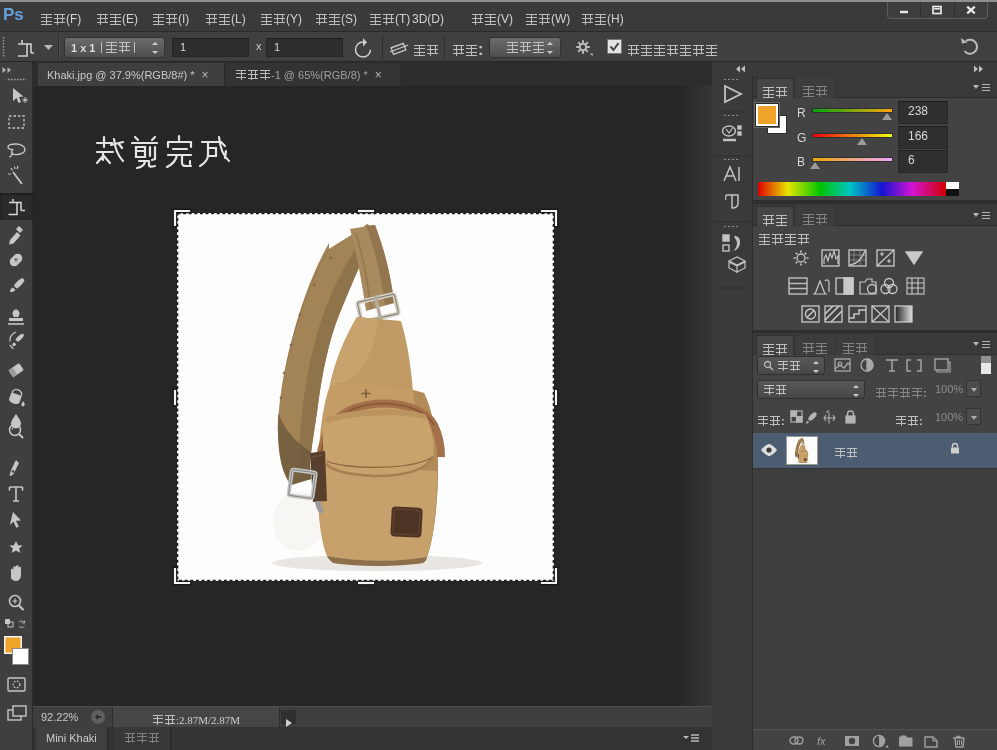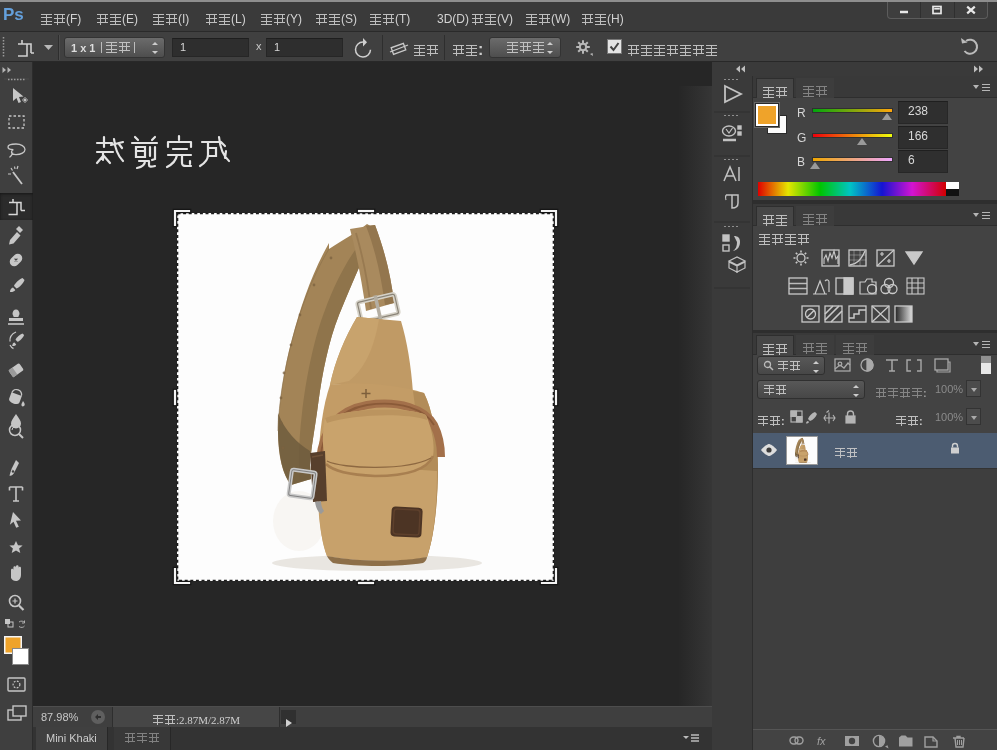--- a/index.html
+++ b/index.html
@@ -112,21 +112,21 @@
   <div id="titlebar">
     <span style="position:absolute;left:3px;top:3px;font-size:17px;font-weight:bold;color:#64a0dc;letter-spacing:0">Ps</span>
     <div class="menus">
       <span class="mi" style="left:40px"><i class="cj"></i><i class="cj d"></i><b>(F)</b></span>
       <span class="mi" style="left:96px"><i class="cj d"></i><i class="cj"></i><b>(E)</b></span>
       <span class="mi" style="left:152px"><i class="cj"></i><i class="cj d"></i><b>(I)</b></span>
       <span class="mi" style="left:205px"><i class="cj d"></i><i class="cj"></i><b>(L)</b></span>
       <span class="mi" style="left:260px"><i class="cj"></i><i class="cj d"></i><b>(Y)</b></span>
       <span class="mi" style="left:315px"><i class="cj d"></i><i class="cj"></i><b>(S)</b></span>
       <span class="mi" style="left:369px"><i class="cj"></i><i class="cj d"></i><b>(T)</b></span>
-      <span class="mi" style="left:437px"><b>3D(D)</b></span>
+      <span class="mi" style="left:412px"><b>3D(D)</b></span>
       <span class="mi" style="left:471px"><i class="cj d"></i><i class="cj"></i><b>(V)</b></span>
       <span class="mi" style="left:525px"><i class="cj"></i><i class="cj d"></i><b>(W)</b></span>
       <span class="mi" style="left:581px"><i class="cj d"></i><i class="cj"></i><b>(H)</b></span>
     </div>
     <div id="winbtns">
       <div class="wb">
           <svg width="14" height="14" viewBox="0 0 14 14">
             <path d="M3 9h8" stroke="#e8e8e8" stroke-width="2.4"></path>
           </svg>
         </div>
@@ -280,20 +280,24 @@
     <circle cx="16.5" cy="622.5" r="3.4" fill="none" stroke="#c6c6c6" stroke-width="1.2" stroke-dasharray="1.8 1.4"></circle>
 
     <rect x="8" y="648" width="13" height="10" fill="none" stroke="#c6c6c6" stroke-width="1.4"></rect>
     <rect x="13" y="644" width="13" height="10" fill="#3f3f3f" stroke="#c6c6c6" stroke-width="1.4"></rect>
   </svg>
   <div id="croptoolsel"><svg width="33" height="27" viewBox="0 0 33 27">
     <g fill="none" stroke="#d6d6d6" stroke-width="1.5">
       <path d="M13 6v3.5 M13 9.5h-4 M13 9.5h8v8 M21 17.5h4 M17 9.5v12h-8.5 M17 17.5v4"></path>
     </g>
         </svg></div>
+  </div>
+  <div id="tabbar">
+    <div class="tab on" style="left:5px;width:187px">Khaki.jpg @ 37.9%(RGB/8#) *<span class="tx">×</span></div>
+    <div class="tab off" style="left:193px;width:176px"><i class="cj s"></i><i class="cj s d"></i><i class="cj s"></i>-1 @ 65%(RGB/8) *<span class="tx">×</span></div>
   </div>
   <div id="canvas">
     <svg id="bigtext" width="150" height="40" viewBox="0 0 150 40" style="position:absolute;left:60px;top:48px">
       <g stroke="#e4e4e4" stroke-width="2.2" fill="none" stroke-linecap="round">
         <path d="M4 9h15 M11 3v10 M4 18h16 M10 18v8 M10 22l-6 7 M10 21l7 8 M21 5c1 9 4 17 9 22 M18 11l12-3 M26 10l3 4"></path>
         <path d="M42 3l3 3 M62 3l-3 3 M39 9h25 M43 13h9v10h-9z M43 17h9 M57 13v9 M62 13v12l-3 1 M46 27h10 M52 27c0 4-3 6-8 7 M56 27v4c0 2 2 2 6 1"></path>
         <path d="M86 2v4 M75 8h23 M75 8v5 M98 8v5 M80 15h14 M75 21h23 M84 21c-1 6-4 9-10 12 M89 21v8c0 3 2 3 5 3h4 M97 27v3"></path>
         <path d="M109 8h18 M115 8v13c0 5-3 8-8 11 M115 14h8v8h-8 M126 3c1 10 4 19 10 24 M132 24l1-7 M128 8l4 4"></path>
       </g>
     </svg>
@@ -393,21 +397,21 @@
         <path d="M11 369v14h14"></path>
           <path d="M378 383h14v-14"></path>
         <path d="M195 11h14"></path>
           <path d="M195 383h14"></path>
         <path d="M11 191v13"></path>
           <path d="M392 191v13"></path>
       </g>
     </svg>
   </div>
   <div id="statusbar">
-    <span style="position:absolute;left:8px;top:4px;font-size:11px;color:#c8c8c8">87.98%</span>
+    <span style="position:absolute;left:8px;top:4px;font-size:11px;color:#c8c8c8">92.22%</span>
     <svg width="16" height="16" viewBox="0 0 16 16" style="position:absolute;left:57px;top:2px">
       <circle cx="8" cy="8" r="7" fill="#5f5f5f"></circle>
         <path d="M5 8l3-3v2h3v2H8v2z" fill="#2e2e2e"></path>
     </svg>
     <div id="docinfo"><i class="cj s"></i><i class="cj s d"></i><span style="color:#cfcfcf;font-size:11px">:2.87M/2.87M</span></div>
     <div id="docarrow"><svg width="7" height="8" viewBox="0 0 7 8" style="margin-top:0px">
           <path d="M1 0l6 4-6 4z" fill="#cfcfcf"></path>
         </svg></div>
   </div>
   <div id="bottomtabs">

